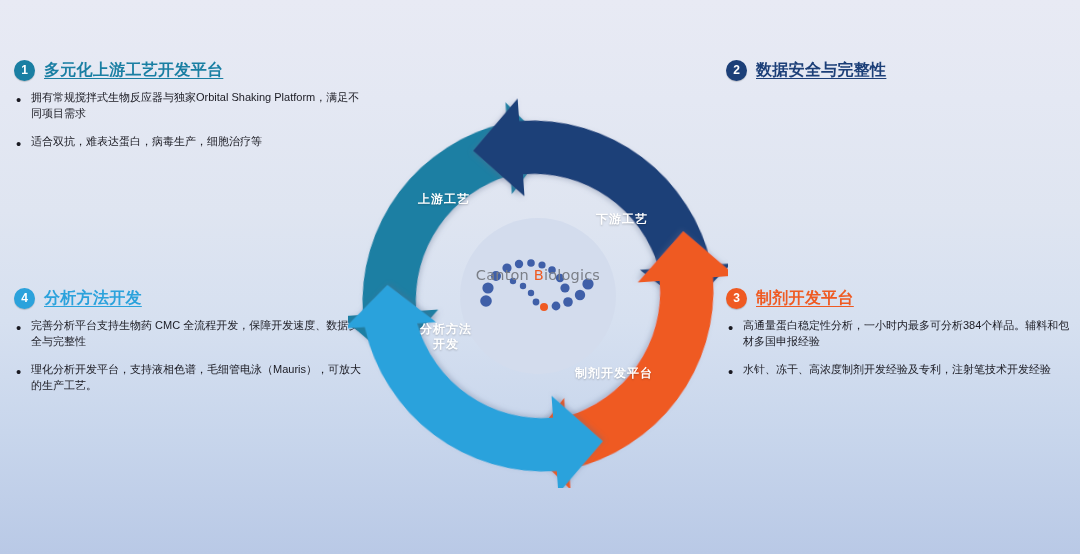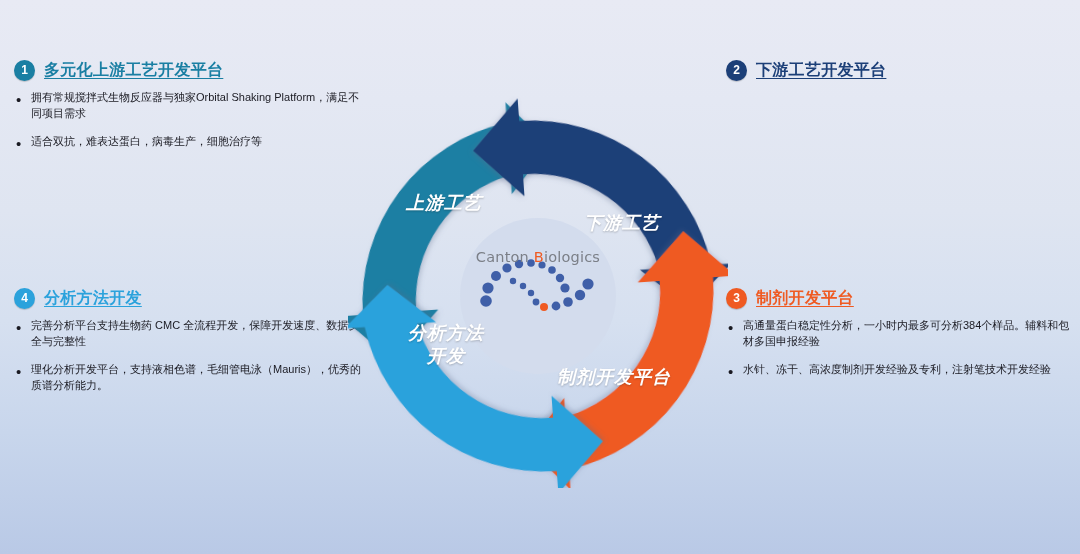--- a/index.html
+++ b/index.html
@@ -101,45 +101,44 @@
     left: 348px;
     top: 88px;
     width: 380px;
     height: 400px;
   }
   #cycle svg { display: block; }
 
   .seg-label {
     position: absolute;
     color: #ffffff;
-    font-size: 18px;
+    font-size: 12px;
     font-weight: bold;
     line-height: 1.25;
     text-align: center;
     letter-spacing: 1px;
     text-shadow: 0 1px 2px rgba(0,0,0,0.22);
     pointer-events: none;
-    font-style: italic;
   }
   .lbl-up    { left: 36px;  top: 104px; width: 120px; }
   .lbl-down  { left: 214px; top: 124px; width: 120px; }
   .lbl-fill  { left: 196px; top: 278px; width: 140px; }
   .lbl-anal  { left: 38px;  top: 234px; width: 120px; }
 
   
   #logo {
     position: absolute;
     left: 112px;
     top: 160px;
     width: 156px;
     height: 92px;
     text-align: center;
   }
   #logo-text {
-    margin-top: 1px;
+    margin-top: 19px;
     font-size: 14.5px;
     letter-spacing: 0.2px;
     font-family: "DejaVu Sans", "Liberation Sans", sans-serif;
   }
   #logo-text .l-canton { color: #7b7f87; }
   #logo-text .l-b      { color: #ef5a22; }
   #logo-text .l-rest   { color: #7b7f87; }
 </style>
 </head>
 <body>
@@ -153,32 +152,32 @@
     </div>
     <ul class="bullets">
       <li>拥有常规搅拌式生物反应器与独家Orbital Shaking Platform，满足不同项目需求</li>
       <li>适合双抗，难表达蛋白，病毒生产，细胞治疗等</li>
     </ul>
   </div>
 
   <div class="quad quad-tr">
     <div class="heading">
       <span class="badge badge-2">2</span>
-      <span class="htitle htitle-2">下游工艺开发平台</span>
+      <span class="htitle htitle-2">数据安全与完整性</span>
     </div>
   </div>
 
   <div class="quad quad-bl">
     <div class="heading">
       <span class="badge badge-4">4</span>
       <span class="htitle htitle-4">分析方法开发</span>
     </div>
     <ul class="bullets">
       <li>完善分析平台支持生物药 CMC 全流程开发，保障开发速度、数据安全与完整性</li>
-      <li>理化分析开发平台，支持液相色谱，毛细管电泳（Mauris），优秀的质谱分析能力。</li>
+      <li>理化分析开发平台，支持液相色谱，毛细管电泳（Mauris），可放大的生产工艺。</li>
     </ul>
   </div>
 
   <div class="quad quad-br">
     <div class="heading">
       <span class="badge badge-3">3</span>
       <span class="htitle htitle-3">制剂开发平台</span>
     </div>
     <ul class="bullets">
       <li>高通量蛋白稳定性分析，一小时内最多可分析384个样品。辅料和包材多国申报经验</li>

